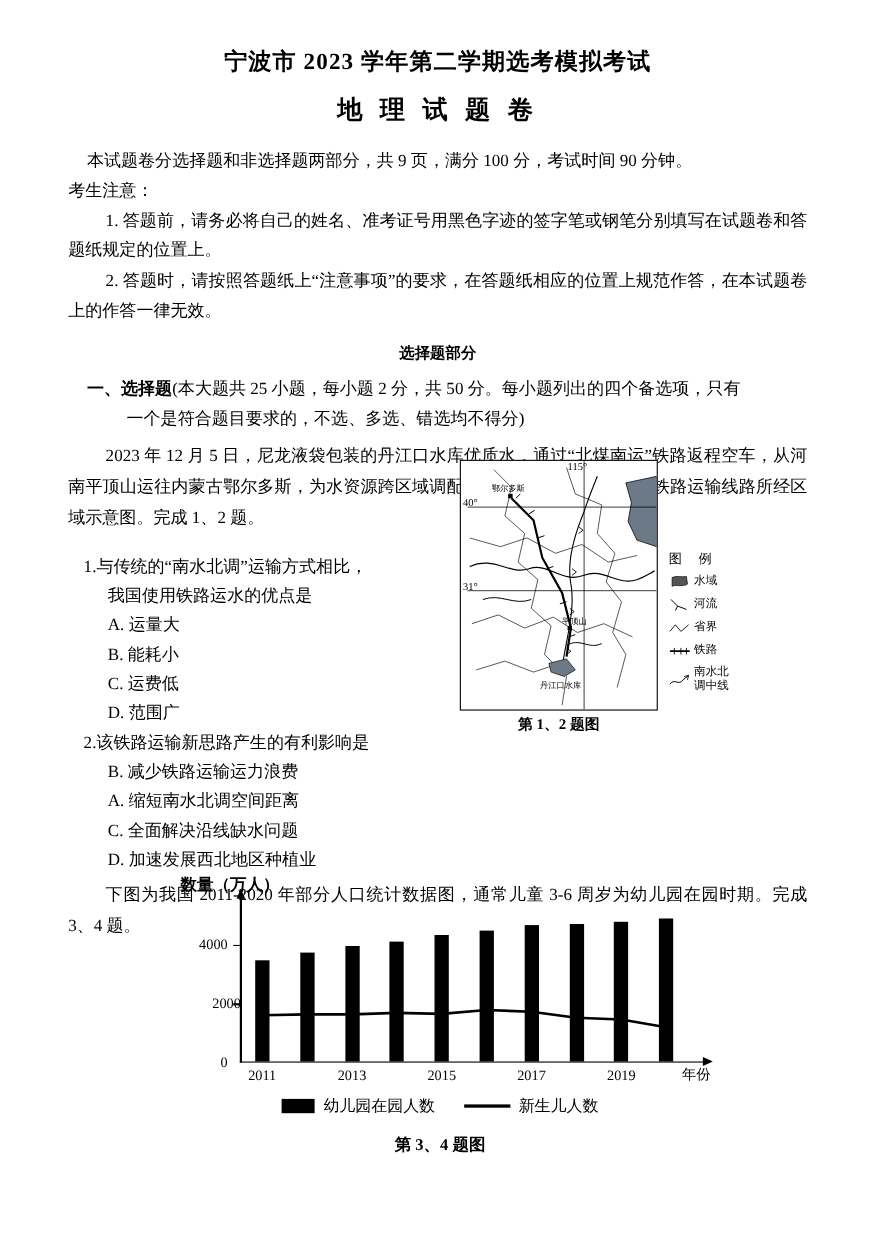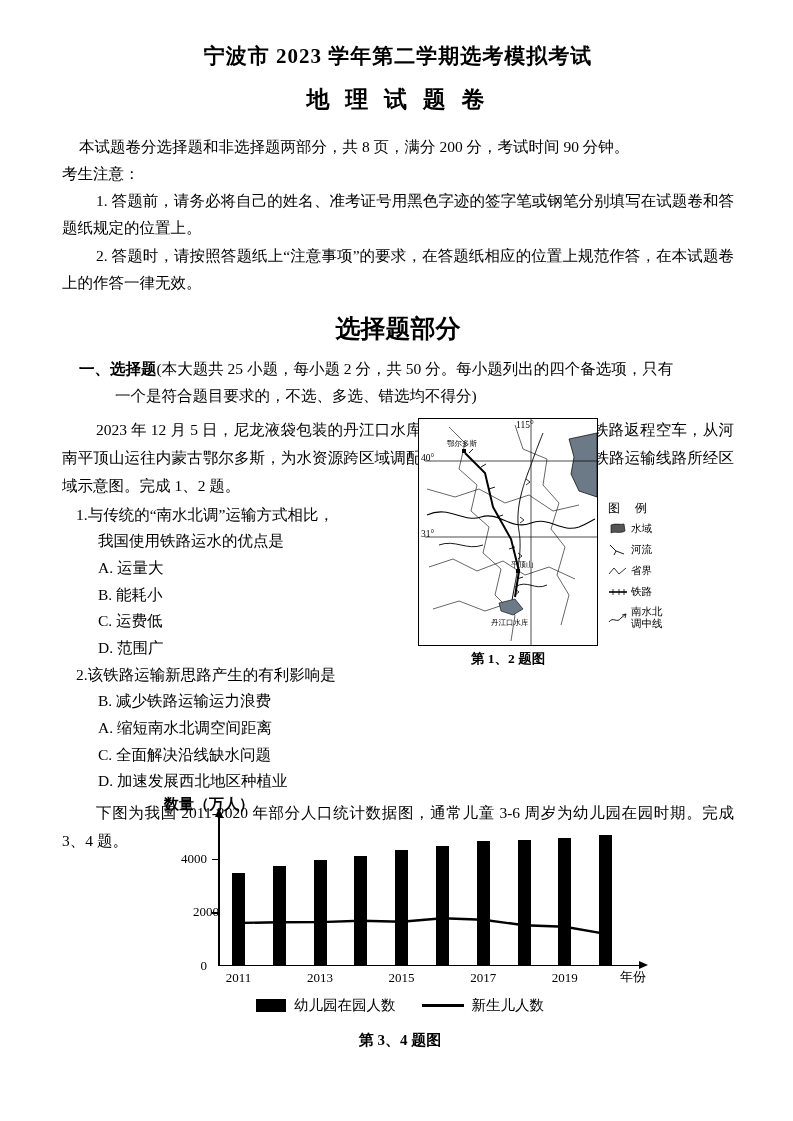--- a/index.html
+++ b/index.html
@@ -45,21 +45,21 @@
   .para {
     font-size: 15.5px;
     line-height: 1.75;
     margin: 0;
     text-align: justify;
   }
   .indent1 { text-indent: 17px; }
   .indent2 { text-indent: 34px; }
   .section-title {
     text-align: center;
-    font-size: 25px;
+    font-size: 14px;
     font-weight: bold;
     margin: 16px 0 10px 0;
   }
   .qhead {
     font-size: 15.5px;
     line-height: 1.75;
     font-weight: bold;
     text-indent: 17px;
   }
   .qhead .normal { font-weight: normal; }
@@ -248,38 +248,38 @@
 </style>
 </head>
 <body>
 
 <div class="page">
   <div class="inner">
 
     <div class="title1">宁波市 2023 学年第二学期选考模拟考试</div>
     <div class="title2">地 理 试 题 卷</div>
 
-    <div class="para indent1">本试题卷分选择题和非选择题两部分，共 8 页，满分 200 分，考试时间 90 分钟。</div>
+    <div class="para indent1">本试题卷分选择题和非选择题两部分，共 9 页，满分 100 分，考试时间 90 分钟。</div>
     <div class="para">考生注意：</div>
     <div class="para indent2">1. 答题前，请务必将自己的姓名、准考证号用黑色字迹的签字笔或钢笔分别填写在试题卷和答题纸规定的位置上。</div>
     <div class="para indent2">2. 答题时，请按照答题纸上“注意事项”的要求，在答题纸相应的位置上规范作答，在本试题卷上的作答一律无效。</div>
 
     <div class="section-title">选择题部分</div>
 
     <div class="qhead">
       <span>一、选择题</span><span class="normal">(本大题共 25 小题，每小题 2 分，共 50 分。每小题列出的四个备选项，只有</span>
     </div>
     <div class="qsub">一个是符合题目要求的，不选、多选、错选均不得分)</div>
 
     <div style="height:7px"></div>
 
     <div class="left-col">
       <div class="stem" style="width:672px">2023 年 12 月 5 日，尼龙液袋包装的丹江口水库优质水，通过“北煤南运”铁路返程空车，从河南平顶山运往内蒙古鄂尔多斯，为水资源跨区域调配提供新的思路。下图为该铁路运输线路所经区域示意图。完成 1、2 题。</div>
 
-      <div class="qblock" style="margin-top:2px">
+      <div class="qblock" style="margin-top:18px">
         <div class="qnum">
           <span>1.</span><span>与传统的“南水北调”运输方式相比，</span>
         </div>
         <div class="qtext2">我国使用铁路运水的优点是</div>
         <div class="opt">A. 运量大</div>
         <div class="opt">B. 能耗小</div>
         <div class="opt">C. 运费低</div>
         <div class="opt">D. 范围广</div>
       </div>
 

